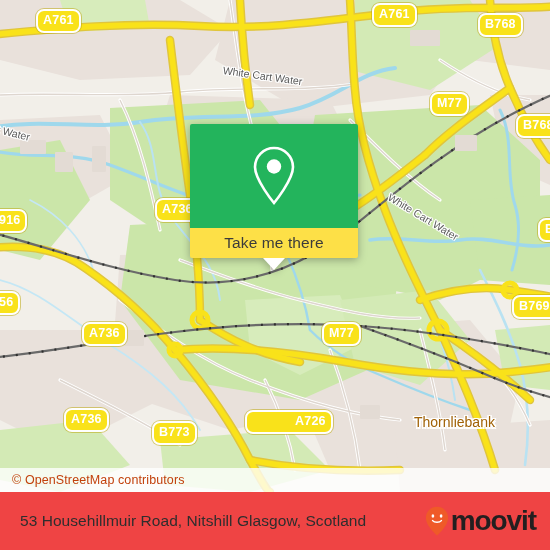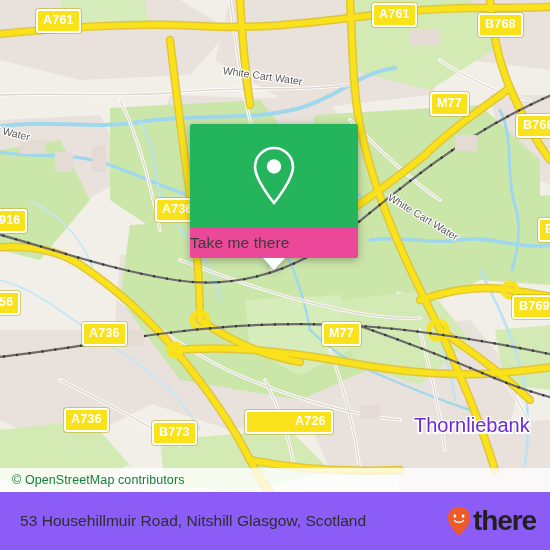--- a/index.html
+++ b/index.html
@@ -12,21 +12,21 @@
 
   
   .map{position:absolute;left:0;top:0;width:550px;height:492px;overflow:hidden;background:#f2efe9;}
   .map-svg{position:absolute;left:0;top:0;width:550px;height:492px;display:block;}
 
   
   .shield{
     position:absolute;
     background:#f9e21a;
     border:2px solid #ffffff;
-    border-radius:3px;
+    border-radius:8px;
     color:#ffffff;
     -webkit-text-stroke:0;
     font-size:12.5px;
     font-weight:bold;
     line-height:1;
     padding:3px 5px 4px 5px;
     white-space:nowrap;
     box-shadow:0 0 0 1px rgba(190,170,20,.55);
     letter-spacing:.2px;
   }
@@ -38,68 +38,68 @@
     color:#5a5a5a;
     font-size:10.5px;
     white-space:nowrap;
     text-shadow:
       1px 0 #fff,-1px 0 #fff,0 1px #fff,0 -1px #fff,
       1px 1px #fff,-1px -1px #fff,1px -1px #fff,-1px 1px #fff;
     transform-origin:left center;
   }
   .placelabel{
     position:absolute;
-    color:#6d28d9;
-    font-size:20px;
+    color:#a16207;
+    font-size:14px;
     white-space:nowrap;
     text-shadow:
       1.5px 0 #fff,-1.5px 0 #fff,0 1.5px #fff,0 -1.5px #fff,
       1.5px 1.5px #fff,-1.5px -1.5px #fff,1.5px -1.5px #fff,-1.5px 1.5px #fff;
   }
 
   
   .callout{
     position:absolute;left:190px;top:124px;width:168px;
     filter:drop-shadow(0 2px 4px rgba(0,0,0,.30));
   }
   .callout-top{
     height:104px;background:#23b45c;
     border-top-left-radius:2px;border-top-right-radius:2px;
     display:flex;align-items:center;justify-content:center;
   }
   .callout-bottom{
-    height:30px;background:#ec4899;
-    display:flex;align-items:center;justify-content:flex-start;
+    height:30px;background:#fde047;
+    display:flex;align-items:center;justify-content:center;
     border-bottom-left-radius:2px;border-bottom-right-radius:2px;
   }
   .callout-bottom .cta{
     color:#3b3b3b;font-size:15.5px;letter-spacing:.1px;
   }
   .callout-tail{
     position:absolute;left:50%;top:134px;transform:translateX(-50%);
     width:0;height:0;
     border-left:11px solid transparent;
     border-right:11px solid transparent;
     border-top:12px solid #ffffff;
   }
 
   
   .attrib{
     position:absolute;left:0;top:468px;width:550px;height:24px;
     background:rgba(255,255,255,.78);
     display:flex;align-items:center;
   }
   .attrib .txt{
-    color:#15803d;font-size:12.5px;padding-left:12px;letter-spacing:.1px;
+    color:#c2410c;font-size:12.5px;padding-left:12px;letter-spacing:.1px;
   }
 
   
   .footer{
     position:absolute;left:0;top:492px;width:550px;height:58px;
-    background:#8b5cf6;overflow:hidden;
+    background:#ef4444;overflow:hidden;
   }
   .footer-inner{
     position:relative;width:550px;height:58px;
     display:flex;align-items:center;justify-content:space-between;
     padding:0 14px 0 20px;box-sizing:border-box;
   }
   .address{color:#2e2e2e;font-size:15.5px;white-space:nowrap;letter-spacing:.05px;}
   .brand{display:flex;align-items:center;gap:1px;}
   .brand .pin{width:24px;height:30px;display:block;}
   .brand .word{
@@ -330,18 +330,18 @@
 
     <div class="footer-inner">
       <div class="address">53 Househillmuir Road, Nitshill Glasgow, Scotland</div>
       <div class="brand">
         <svg class="pin" viewBox="0 0 24 30">
           <path d="M12 0.8 C5.8 0.8 0.9 5.7 0.9 11.9 C0.9 20 12 29.4 12 29.4 C12 29.4 23.1 20 23.1 11.9 C23.1 5.7 18.2 0.8 12 0.8 Z" fill="#ef5a28"></path>
           <ellipse cx="7.9" cy="10" rx="1.35" ry="1.7" fill="#ffffff"></ellipse>
           <ellipse cx="16.1" cy="10" rx="1.35" ry="1.7" fill="#ffffff"></ellipse>
           <path d="M7.6 14.6 C9.4 16.9 14.6 16.9 16.4 14.6" fill="none" stroke="#ffffff" stroke-width="1.5" stroke-linecap="round"></path>
         </svg>
-        <span class="word">there</span>
+        <span class="word">moovit</span>
       </div>
     </div>
   </div>
 
 </div>
 
 </body></html>

